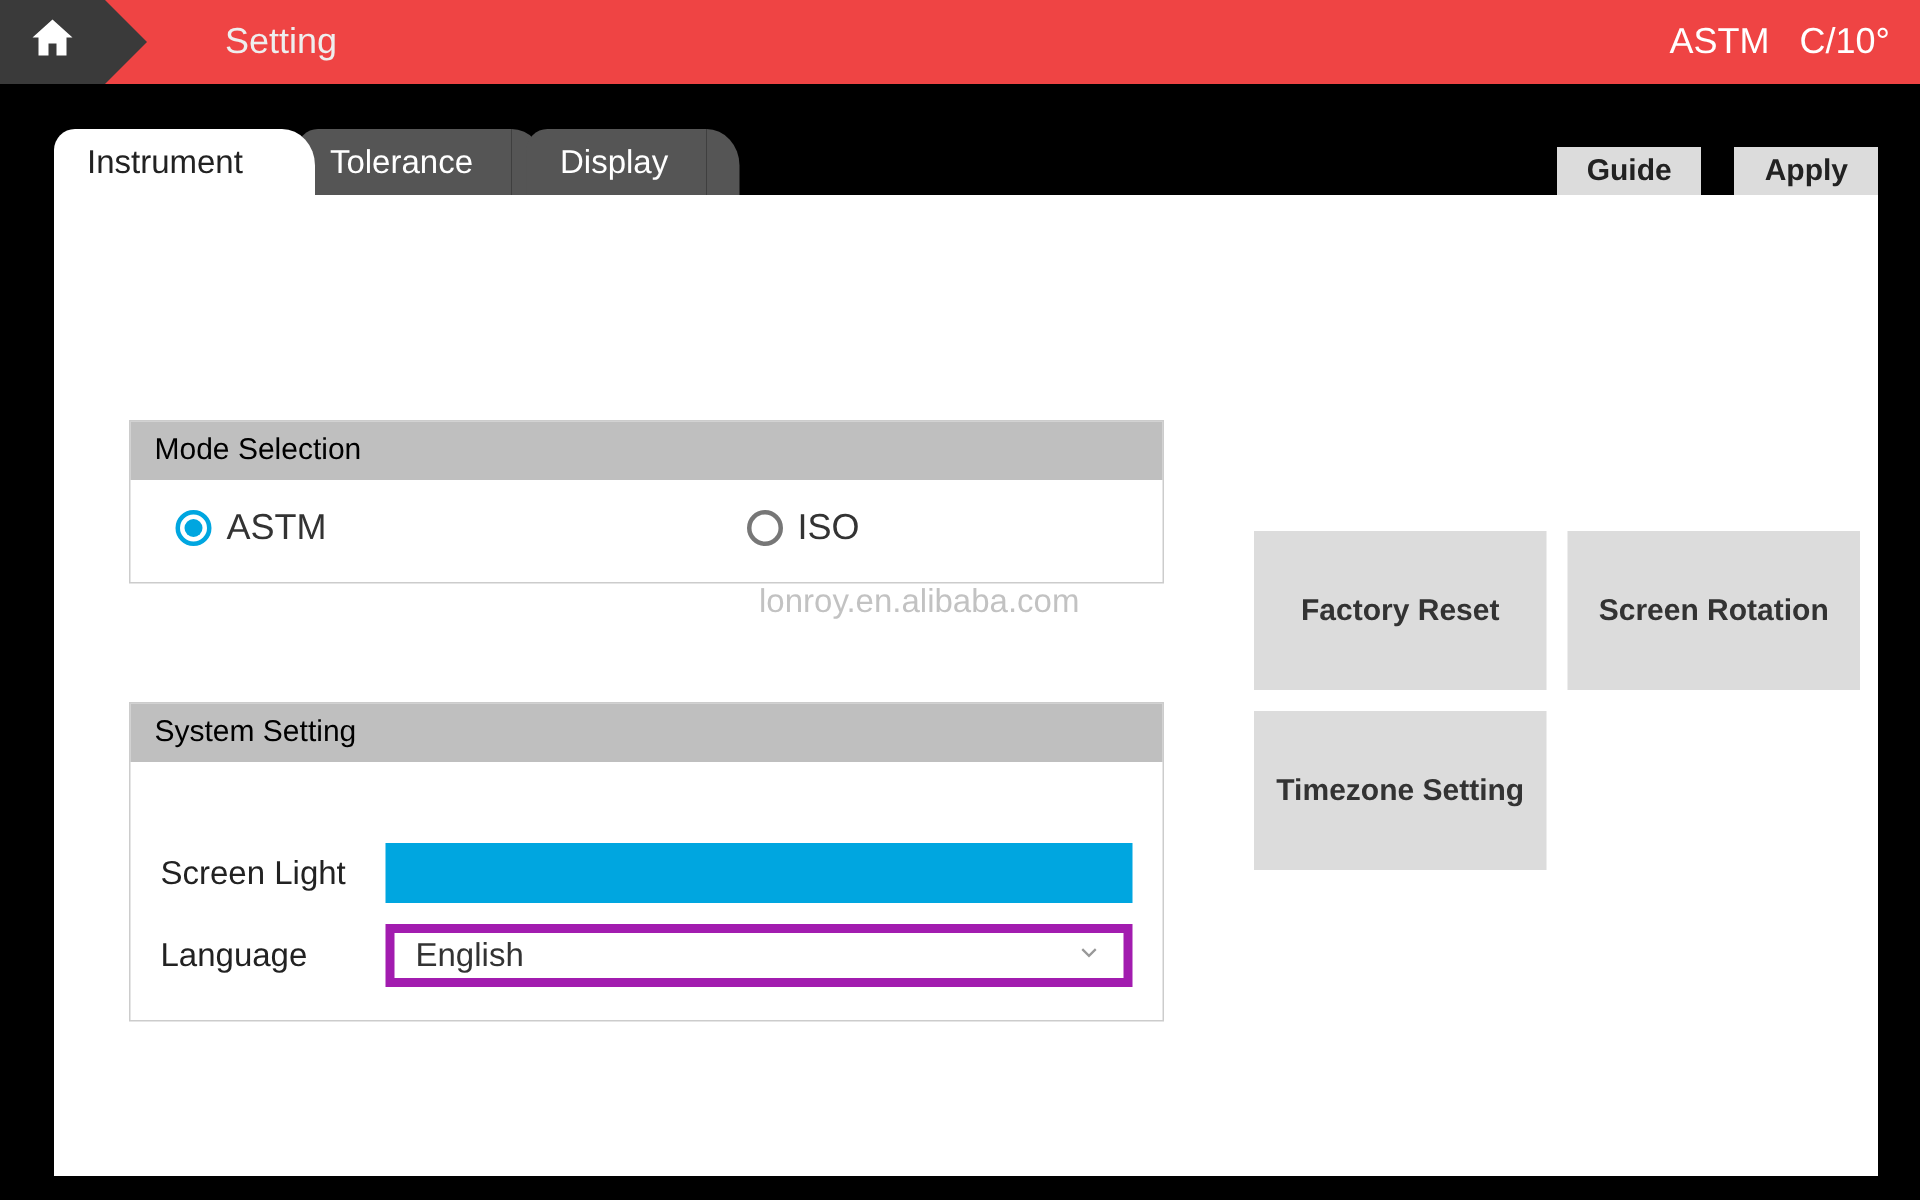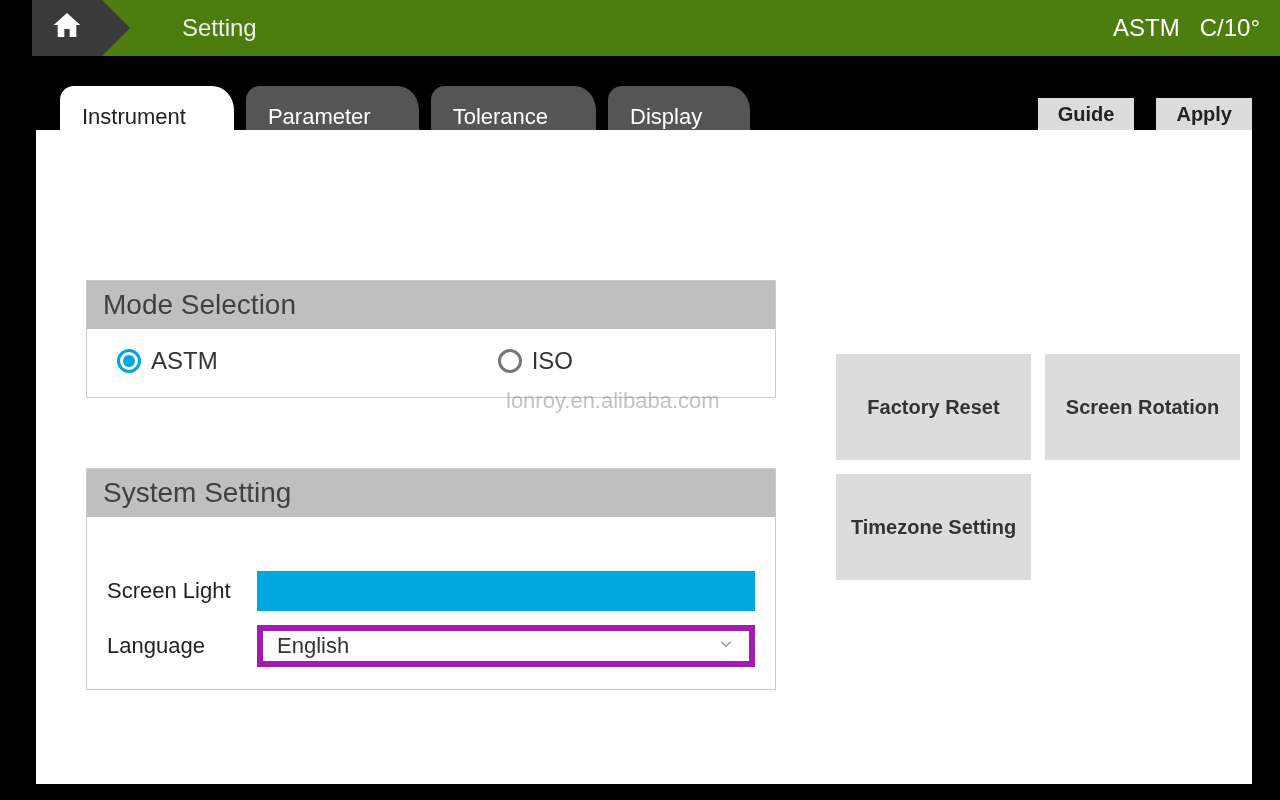--- a/index.html
+++ b/index.html
@@ -1,27 +1,26 @@
 <!DOCTYPE html>
 <html><head>
 <meta charset="utf-8">
 <style>
   * { box-sizing: border-box; margin: 0; padding: 0; font-family: Arial, Helvetica, sans-serif; }
   body { width: 1280px; height: 800px; background: #000; overflow: hidden; }
 
   
   .header {
     height: 56px;
-    background: #4d7c0f;
+    background: #ef4444;
     display: flex;
     align-items: center;
     color: #fff;
     font-size: 24px;
     position: relative;
-    margin-left: 32px;
   }
   .home-wrap {
     width: 70px; height: 56px;
     background: #3a3a3a;
     display: flex; align-items: center; justify-content: center;
     position: relative;
   }
   .home-wrap::after {
     content: '';
     position: absolute;
@@ -41,27 +40,26 @@
     top: 86px; left: 36px; right: 28px;
     height: 44px;
     display: flex;
     align-items: flex-end;
   }
   .tabs { display: flex; gap: 10px; flex: 1; }
   .tab {
     position: relative;
     height: 44px;
     padding: 0 26px 0 22px;
-    display: flex; align-items: flex-end;
+    display: flex; align-items: center;
     font-size: 22px;
     color: #fff;
     background: #555;
     border-top-left-radius: 14px;
     cursor: pointer;
-    margin-left: 24px;
   }
   .tab::after {
     content: '';
     position: absolute;
     right: -22px; top: 0;
     width: 22px; height: 44px;
     background: #555;
     border-top-right-radius: 40px 44px;
   }
   .tab.active { background: #fff; color: #222; z-index: 3; }
@@ -85,22 +83,22 @@
     background: #fff;
   }
 
   .card {
     position: absolute;
     border: 1px solid #ccc;
     background: #fff;
   }
   .card-header {
     background: #bfbfbf;
-    font-size: 28px;
-    color: #404040;
+    font-size: 20px;
+    color: #000000;
     padding: 8px 16px;
   }
   
   .mode-card { left: 50px; top: 150px; width: 690px; }
   .radio-row { display: flex; padding: 18px 30px 22px 30px; gap: 280px; }
   .radio-opt { display: flex; align-items: center; gap: 10px; font-size: 24px; color: #333; cursor: pointer; }
   .radio { width: 24px; height: 24px; border: 3px solid #777; border-radius: 50%; display: inline-flex; align-items: center; justify-content: center; }
   .radio.sel { border-color: #00a6e0; }
   .radio.sel::after { content: ''; width: 12px; height: 12px; background: #00a6e0; border-radius: 50%; }
 
@@ -160,23 +158,20 @@
     <span>C/10°</span>
   </div>
 </div>
 
 <div class="strip">
   <div class="tabs">
     <div class="tab active">
         <span>Instrument</span>
       </div>
     <div class="tab">
-        <span>Parameter</span>
-      </div>
-    <div class="tab">
         <span>Tolerance</span>
       </div>
     <div class="tab">
         <span>Display</span>
       </div>
   </div>
   <div class="btns">
     <button class="strip-btn">Guide</button>
     <button class="strip-btn">Apply</button>
   </div>

